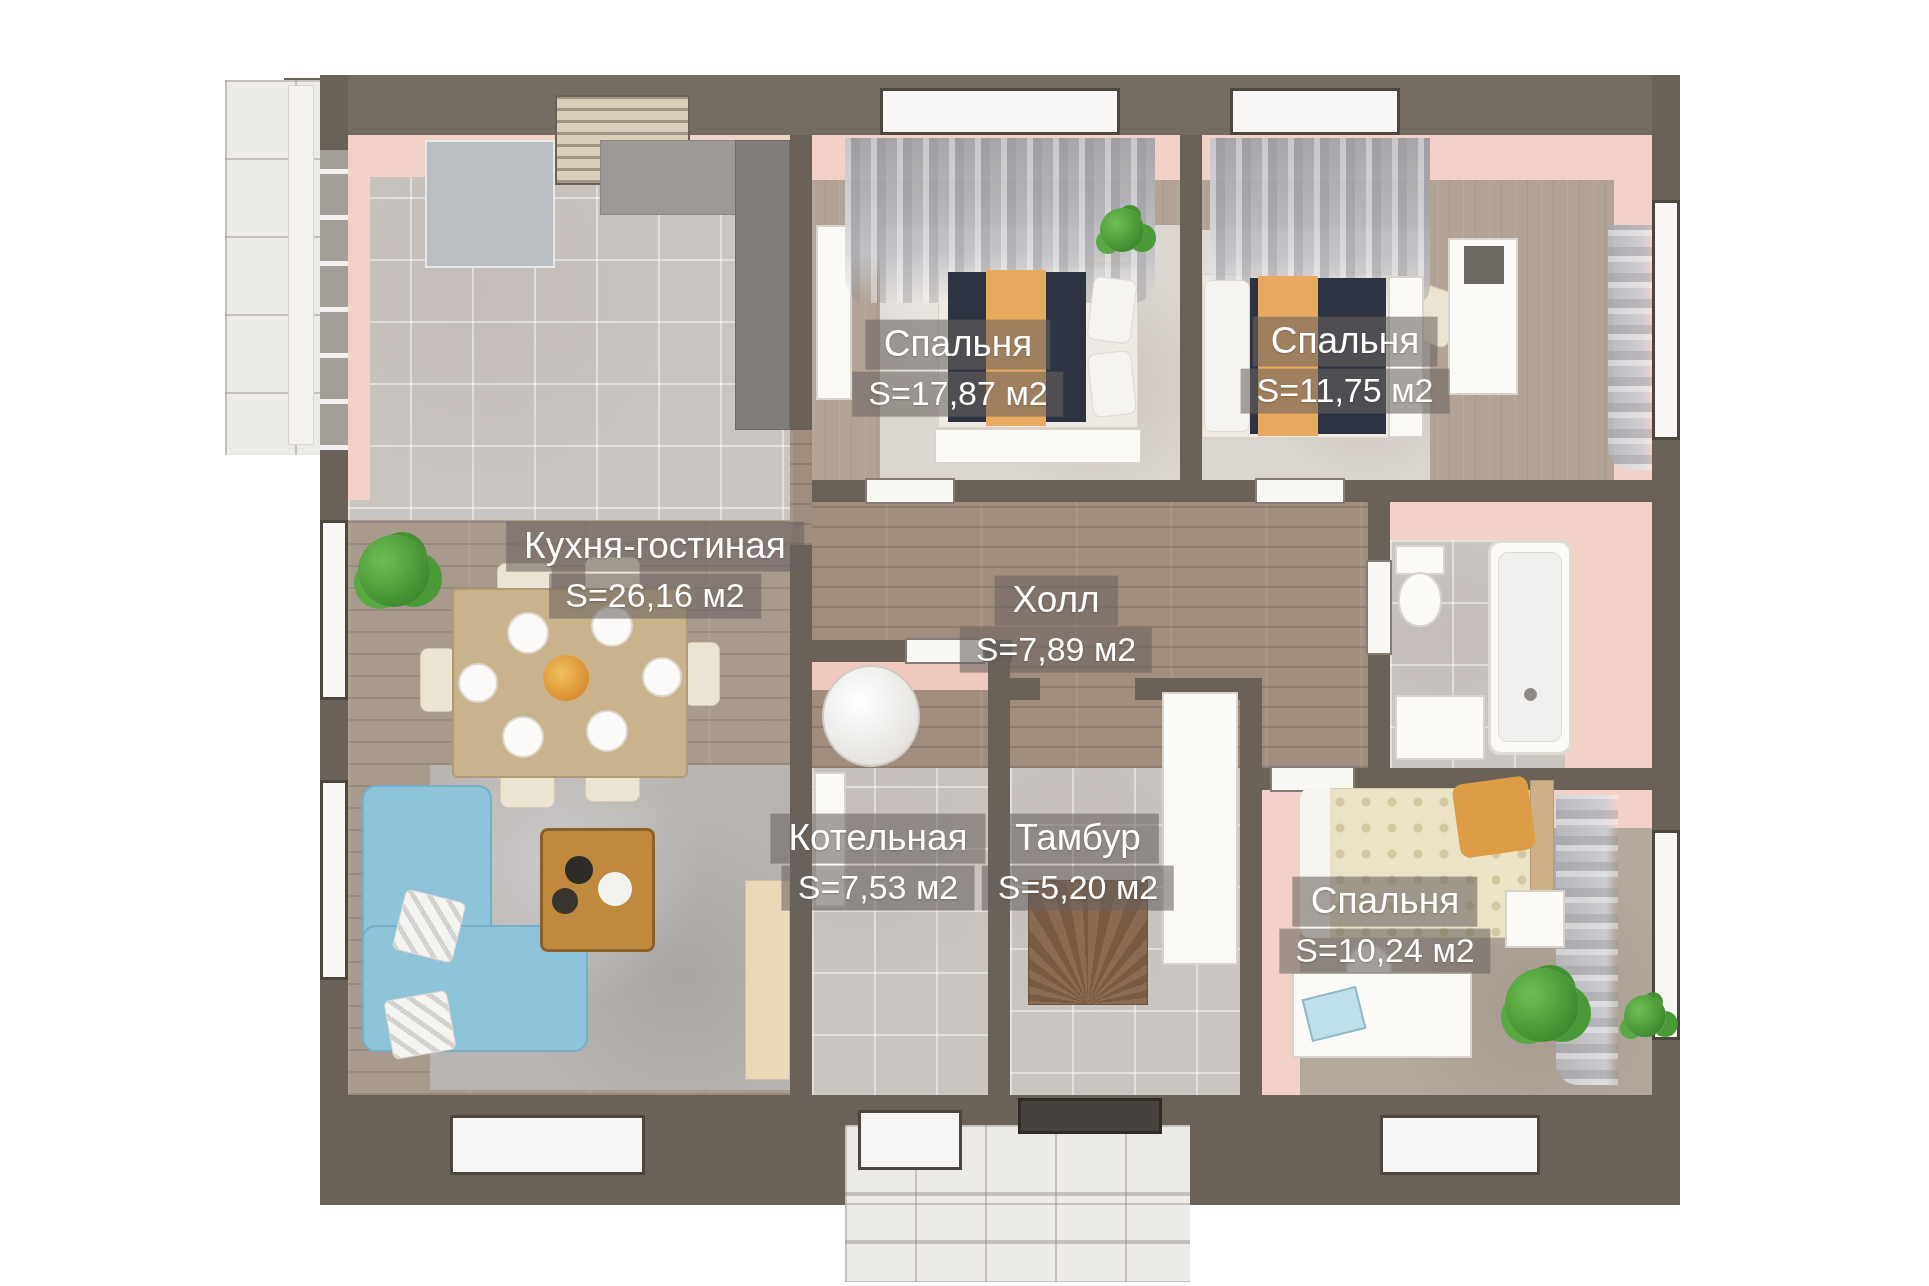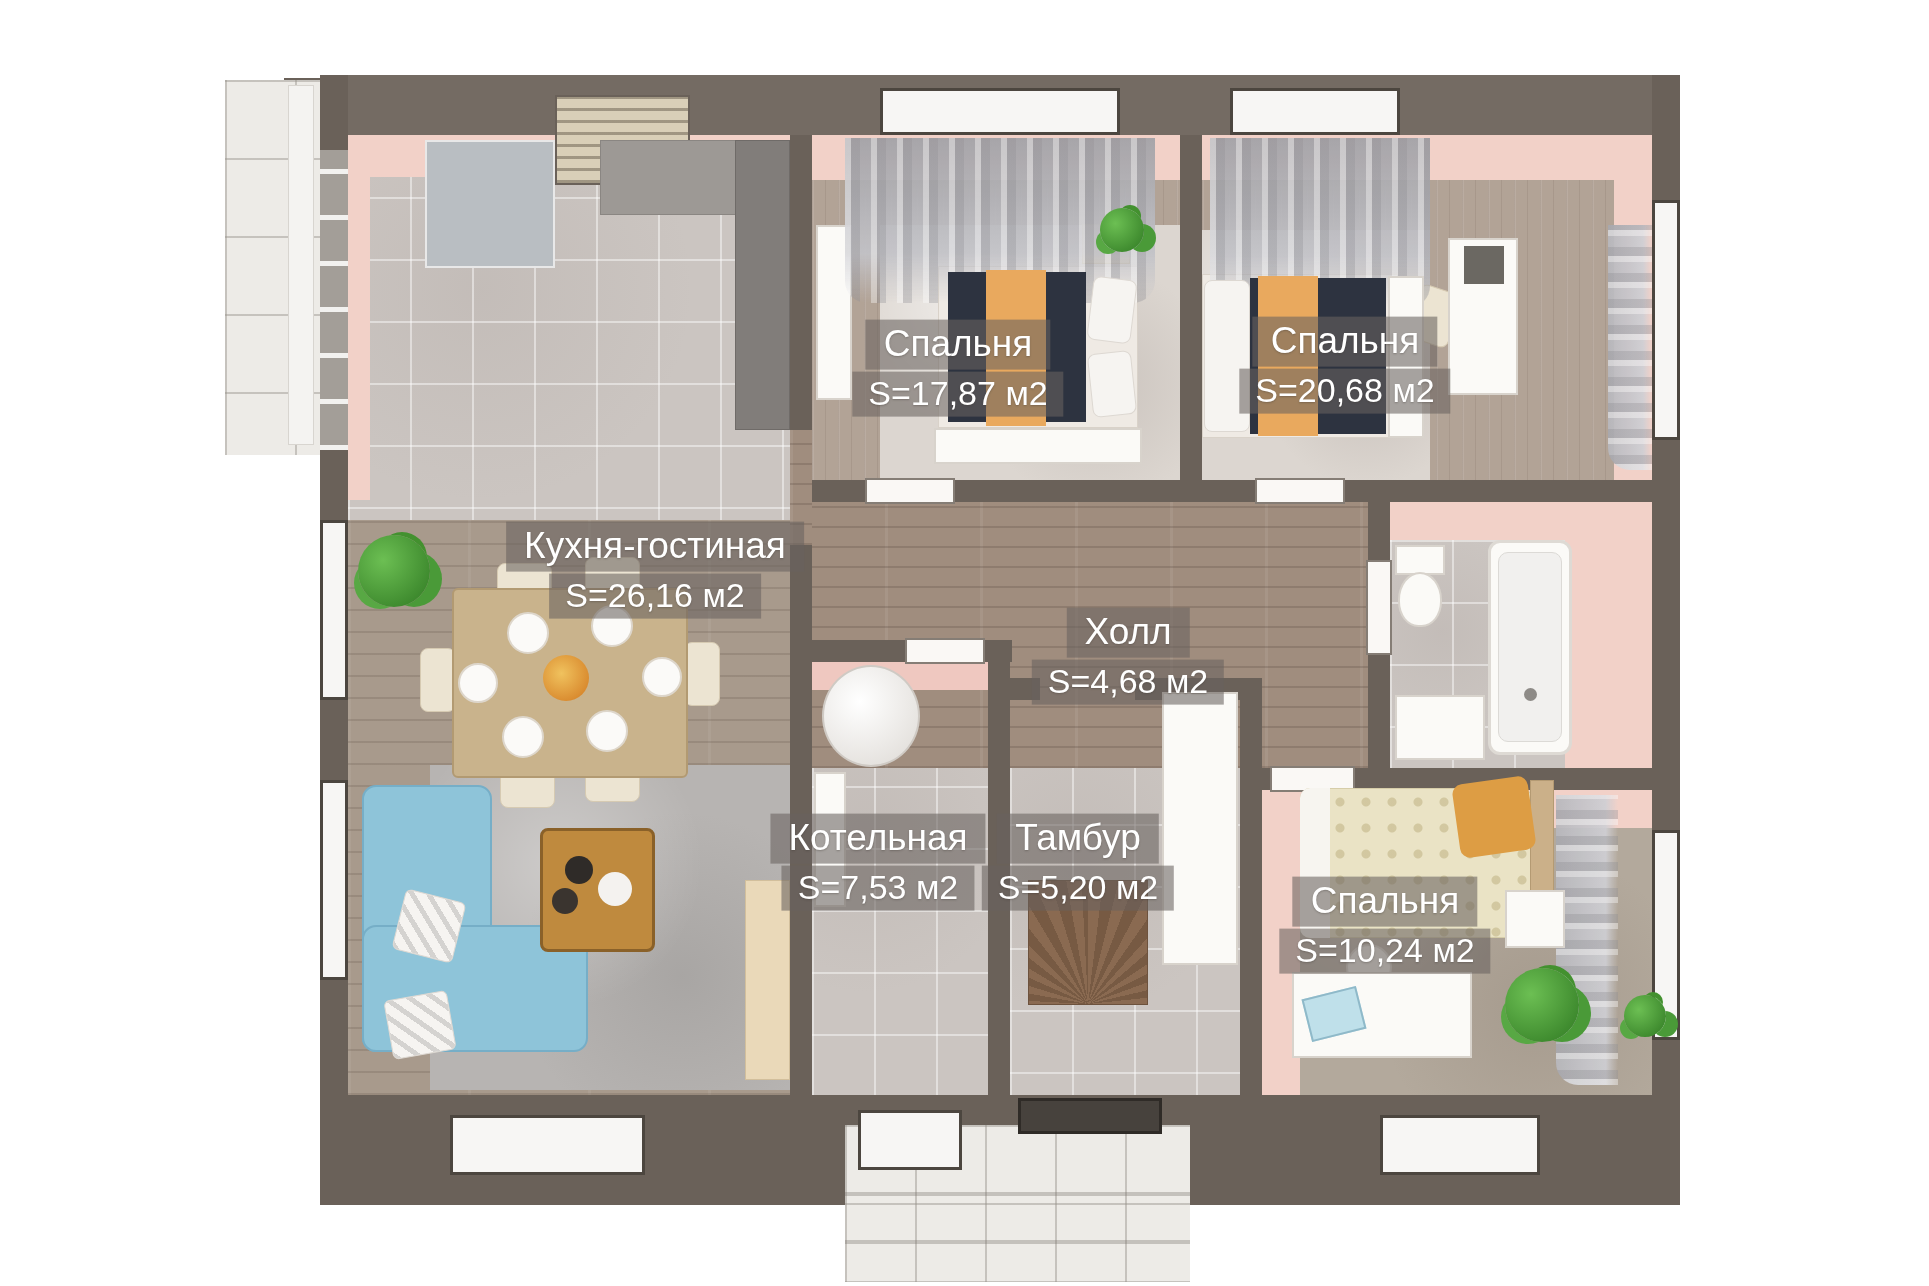--- a/index.html
+++ b/index.html
@@ -240,29 +240,29 @@
   <div class="el porch-tile" style="left:845px;top:1125px;width:345px;height:157px;"></div>
   <div class="el" style="left:845px;top:1192px;width:345px;height:4px;background:rgba(120,115,108,.35);z-index:8;"></div>
   <div class="el" style="left:845px;top:1240px;width:345px;height:4px;background:rgba(120,115,108,.35);z-index:8;"></div>
 
   <div class="room-label" style="left:958px;top:368px;">
     <span class="l1">Спальня</span>
     <span class="l2">S=17,87 м2</span>
   </div>
   <div class="room-label" style="left:1345px;top:365px;">
     <span class="l1">Спальня</span>
-    <span class="l2">S=20,68 м2</span>
+    <span class="l2">S=11,75 м2</span>
   </div>
   <div class="room-label" style="left:655px;top:570px;">
     <span class="l1">Кухня-гостиная</span>
     <span class="l2">S=26,16 м2</span>
   </div>
-  <div class="room-label" style="left:1128px;top:624px;margin-top:32px;">
+  <div class="room-label" style="left:1056px;top:624px;">
     <span class="l1">Холл</span>
-    <span class="l2">S=4,68 м2</span>
+    <span class="l2">S=7,89 м2</span>
   </div>
   <div class="room-label" style="left:878px;top:862px;">
     <span class="l1">Котельная</span>
     <span class="l2">S=7,53 м2</span>
   </div>
   <div class="room-label" style="left:1078px;top:862px;">
     <span class="l1">Тамбур</span>
     <span class="l2">S=5,20 м2</span>
   </div>
   <div class="room-label" style="left:1385px;top:925px;">

